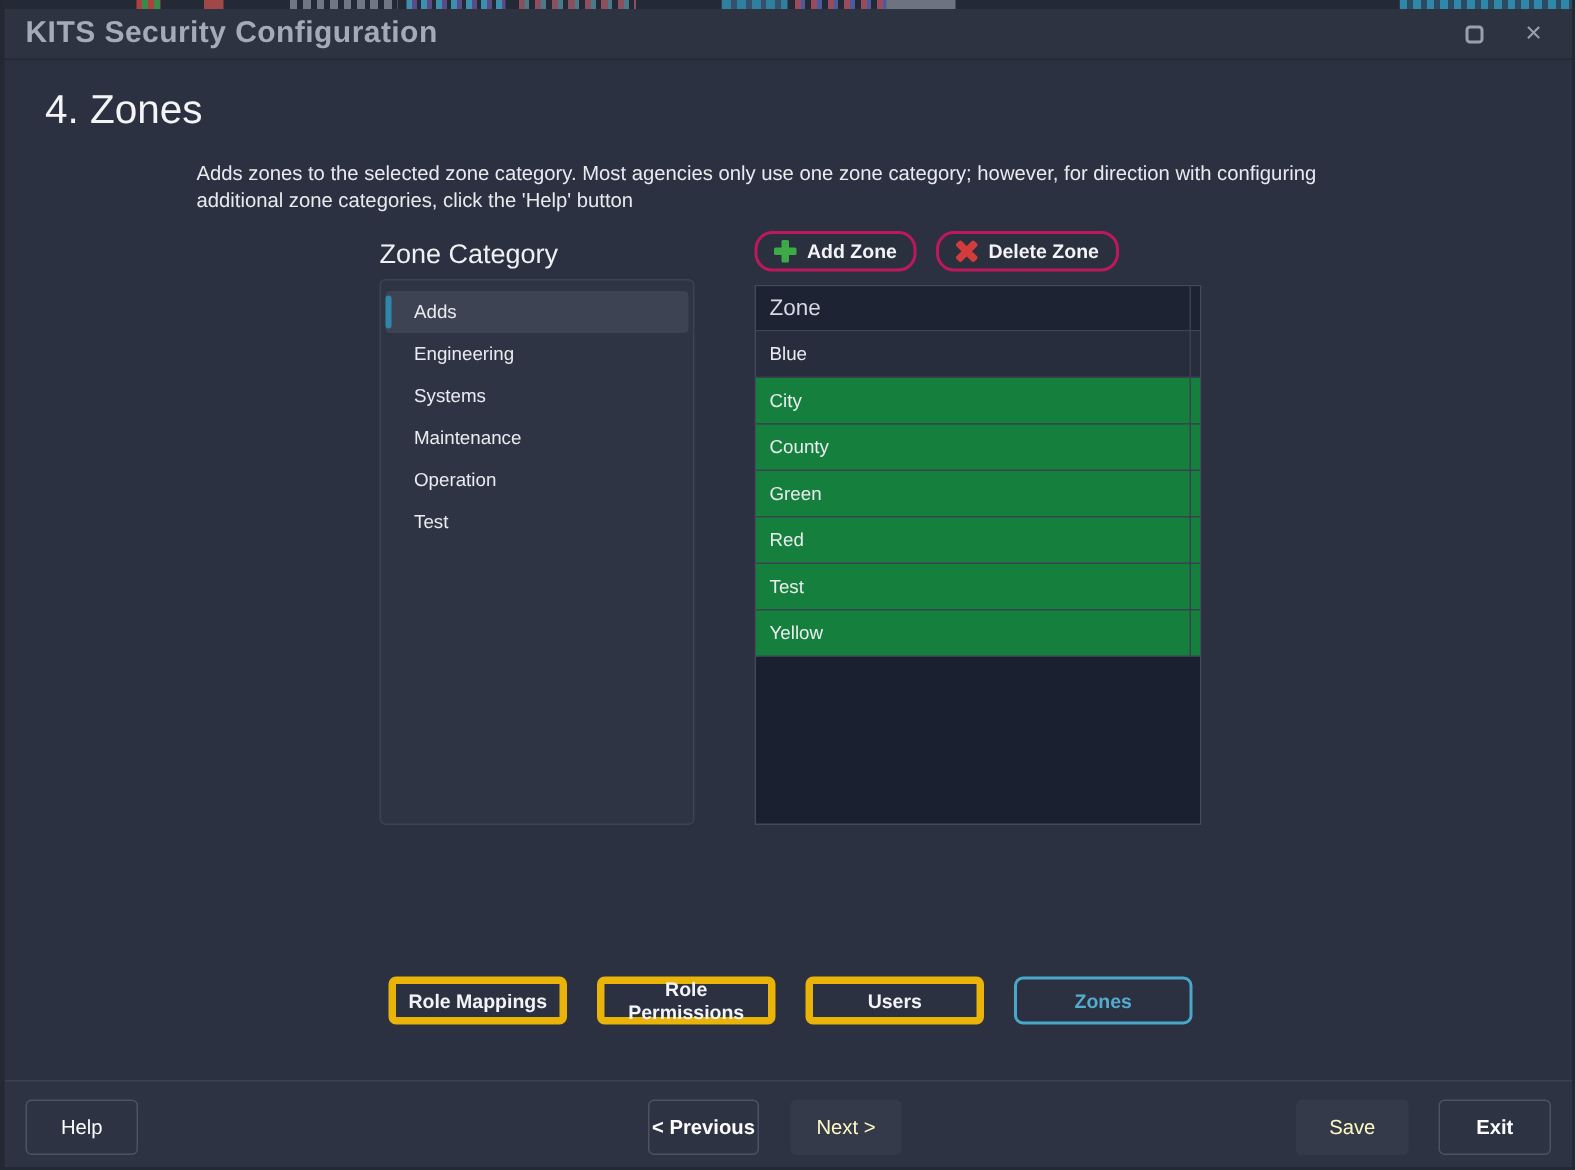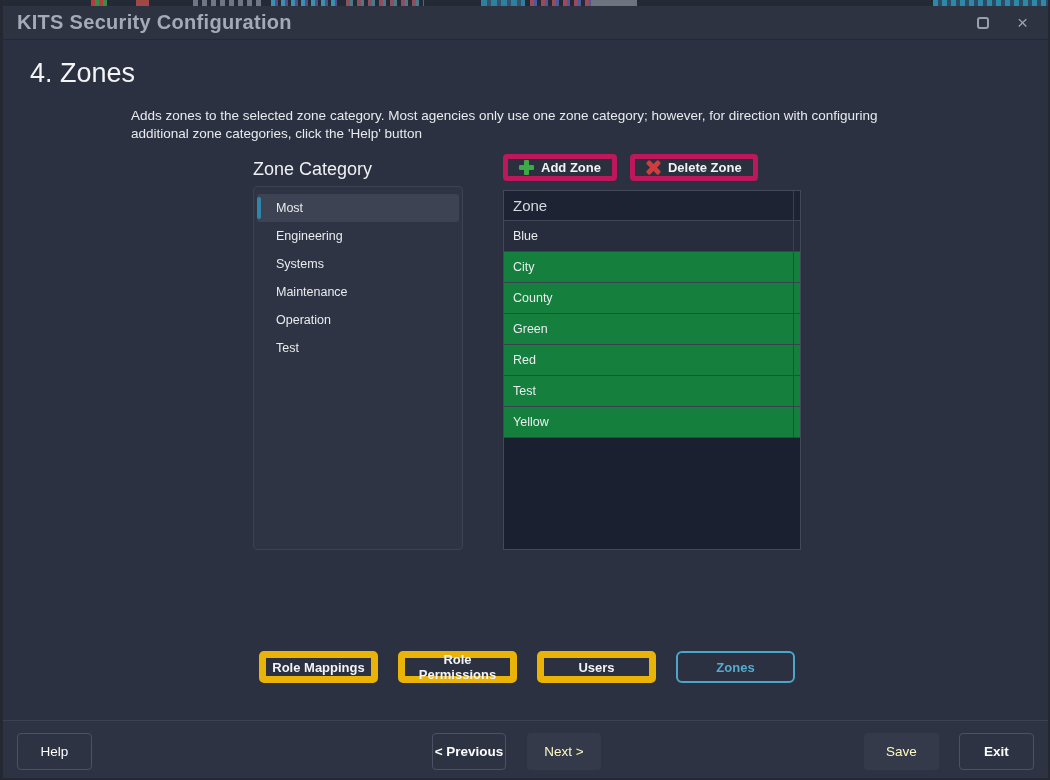--- a/index.html
+++ b/index.html
@@ -41,21 +41,21 @@
   }
   .zc-item.selected { background:#3d4353; }
   .zc-item.selected::before {
     content:""; position:absolute; left:0; top:3px; bottom:3px; width:4px;
     background:#2e86a8; border-radius:2px;
   }
 
   .zone-toolbar { position:absolute; left:500px; top:154px; display:flex; gap:13px; }
   .tool-btn {
     height:27px; display:inline-flex; align-items:center; gap:7px; padding:0 11px;
-    background:#2a303d; border:5px solid #be185d; border-radius:4px;
+    background:#2a303d; border:2px solid #be185d; border-radius:12px;
     font-size:13px; font-weight:600; color:#f2f3f6; cursor:pointer;
     font-family:"Liberation Sans", sans-serif;
   }
   .icon-plus { position:relative; width:15px; height:15px; flex:0 0 15px; }
   .icon-plus::before { content:""; position:absolute; left:5px; top:0; width:5px; height:15px; background:#3caa47; border-radius:1px; }
   .icon-plus::after  { content:""; position:absolute; left:0; top:5px; width:15px; height:5px; background:#3caa47; border-radius:1px; }
   .icon-x { position:relative; width:15px; height:15px; flex:0 0 15px; }
   .icon-x::before, .icon-x::after {
     content:""; position:absolute; left:-1px; top:5px; width:17px; height:5px;
     background:#d23c3c; border-radius:1.5px;
@@ -74,21 +74,21 @@
   .zone-row {
     height:31px; line-height:30px; padding-left:9px; font-size:12.5px; color:#eaecef;
     border-bottom:1px solid #3a4150; background:#15803d; cursor:pointer;
   }
   .zone-row.selected { background:#272d3c; }
   .col-sep { position:absolute; top:0; right:6px; width:1px; height:247px; background:#3a4150; }
 
   .section-nav { position:absolute; left:256px; top:651px; display:flex; gap:20px; }
   .nav-btn {
     width:119px; height:32px; display:flex; align-items:center; justify-content:center;
-    background:transparent; border:7px solid #eab308; border-radius:5px;
+    background:transparent; border:5px solid #eab308; border-radius:5px;
     font-size:13px; font-weight:bold; color:#f3f4f7; cursor:pointer;
     font-family:"Liberation Sans", sans-serif;
   }
   .nav-btn.active { border:2px solid #4ba7c9; border-radius:6px; color:#55abce; }
 
   .footer {
     position:absolute; left:0; right:0; bottom:0; height:58px;
     background:#2d3342; border-top:1px solid #3b4150;
   }
   .f-btn {
@@ -132,21 +132,21 @@
   <div class="page-heading">4. Zones</div>
 
   <div class="description">
     <div>Adds zones to the selected zone category. Most agencies only use one zone category; however, for direction with configuring</div>
     <div>additional zone categories, click the 'Help' button</div>
   </div>
 
   <div class="zc-label">Zone Category</div>
   <div class="zc-panel">
     <div class="zc-item selected">
-      <span>Most</span>
+      <span>Adds</span>
     </div>
     <div class="zc-item">
       <span>Engineering</span>
     </div>
     <div class="zc-item">
       <span>Systems</span>
     </div>
     <div class="zc-item">
       <span>Maintenance</span>
     </div>

